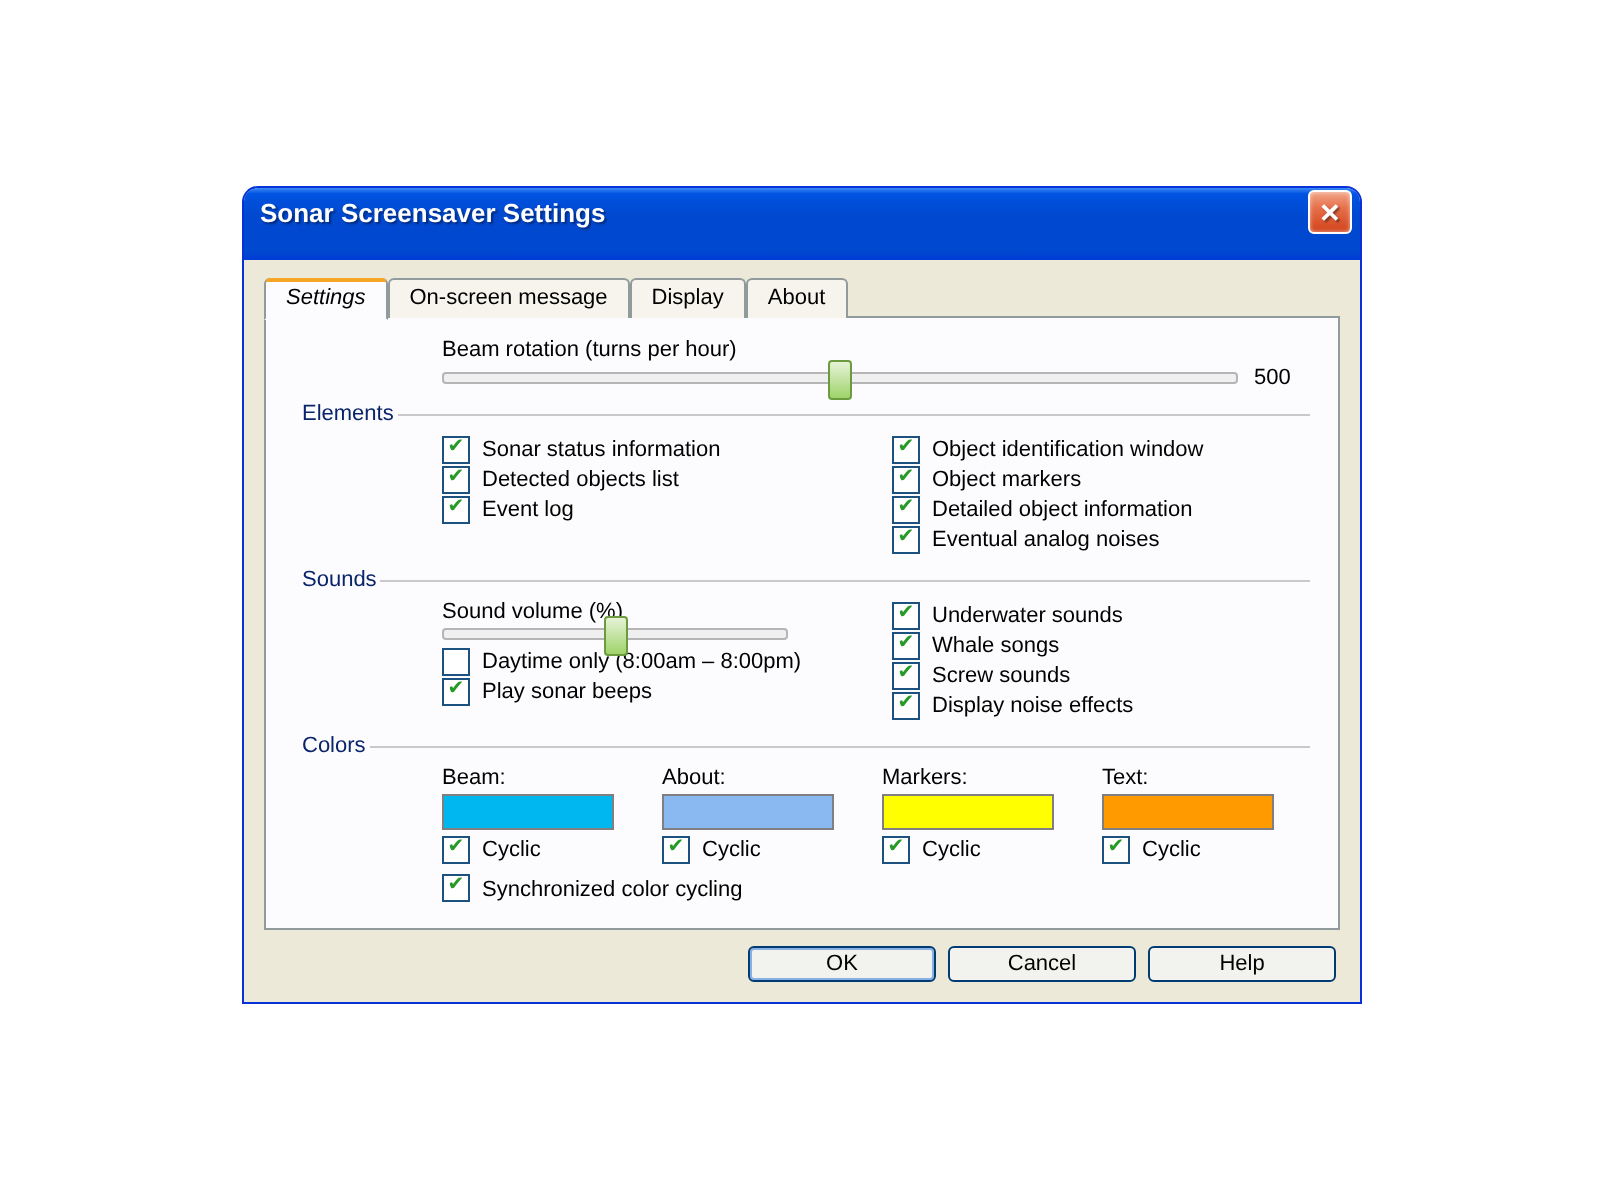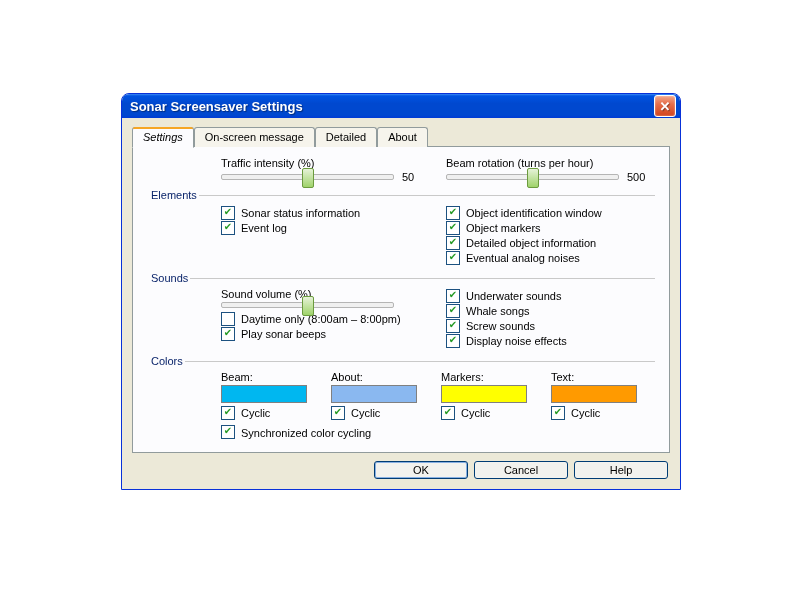--- a/index.html
+++ b/index.html
@@ -20,21 +20,21 @@
     border-radius: 8px 8px 0 0;
     box-shadow: 0 0 0 0;
     background: #ece9d8;
   }
   .titlebar {
     height: 24px;
     background: linear-gradient(to bottom, #3b8af4 0%, #0053e1 8%, #0048cf 40%, #0048cf 88%, #003bd6 100%);
     border-radius: 7px 7px 0 0;
     display: flex;
     align-items: center;
-    padding: 0 4px 0 8px;
+    padding: 0 4px 12px 8px;
     color: #fff;
     font-weight: bold;
     font-size: 13px;
     text-shadow: 1px 1px 1px rgba(0,0,0,0.4);
   }
   .titlebar .title { flex: 1; }
   .close-btn {
     width: 20px; height: 20px;
     background: linear-gradient(to bottom, #f1a689, #e76f4b 40%, #d1431b);
     border: 1px solid #fff;
@@ -171,36 +171,27 @@
     <span class="title">Sonar Screensaver Settings</span>
     <div class="close-btn">
       <span>✕</span>
     </div>
   </div>
 
   <div class="client">
     <div class="tabstrip">
       <div class="tab active"><span>Settings</span></div>
       <div class="tab"><span>On-screen message</span></div>
-      <div class="tab"><span>Detailed</span></div>
+      <div class="tab"><span>Display</span></div>
       <div class="tab"><span>About</span></div>
     </div>
 
     <div class="tabpage">
 
       <div class="row indent">
-        <div class="col">
-          <div class="slider-label">Traffic intensity (%)</div>
-          <div class="slider-block">
-            <div class="slider-track">
-              <div class="slider-thumb" style="left:50%"></div>
-            </div>
-            <span class="slider-value">50</span>
-          </div>
-        </div>
         <div class="col">
           <div class="slider-label">Beam rotation (turns per hour)</div>
           <div class="slider-block">
             <div class="slider-track">
               <div class="slider-thumb" style="left:50%"></div>
             </div>
             <span class="slider-value">500</span>
           </div>
         </div>
       </div>
@@ -209,20 +200,24 @@
         <span class="line"></span>
         <span class="section-label" style="order:-1;margin-left:4px">Elements</span>
       </div>
       <div style="display:flex; align-items:flex-start;">
         <div style="width:74px"></div>
         <div class="row" style="flex:1">
           <div class="col">
             <div class="check">
                 <span class="cb checked"></span>
                 <span>Sonar status information</span>
+              </div>
+            <div class="check">
+                <span class="cb checked"></span>
+                <span>Detected objects list</span>
               </div>
             <div class="check">
                 <span class="cb checked"></span>
                 <span>Event log</span>
               </div>
           </div>
           <div class="col">
             <div class="check">
                 <span class="cb checked"></span>
                 <span>Object identification window</span>

